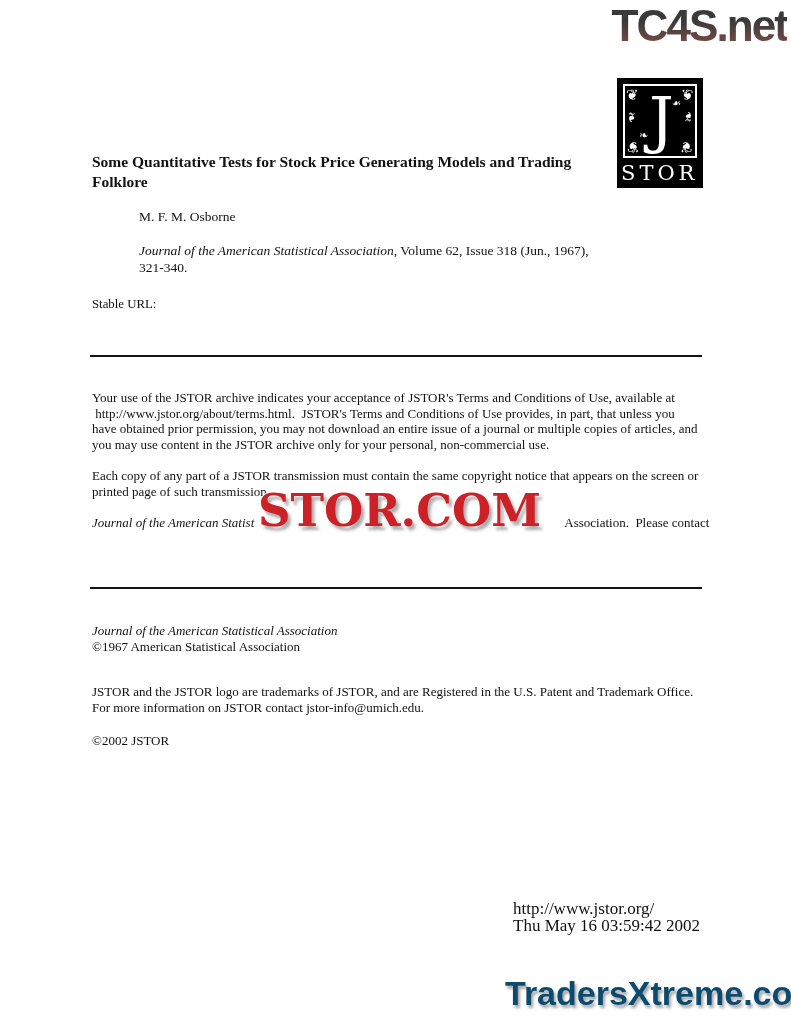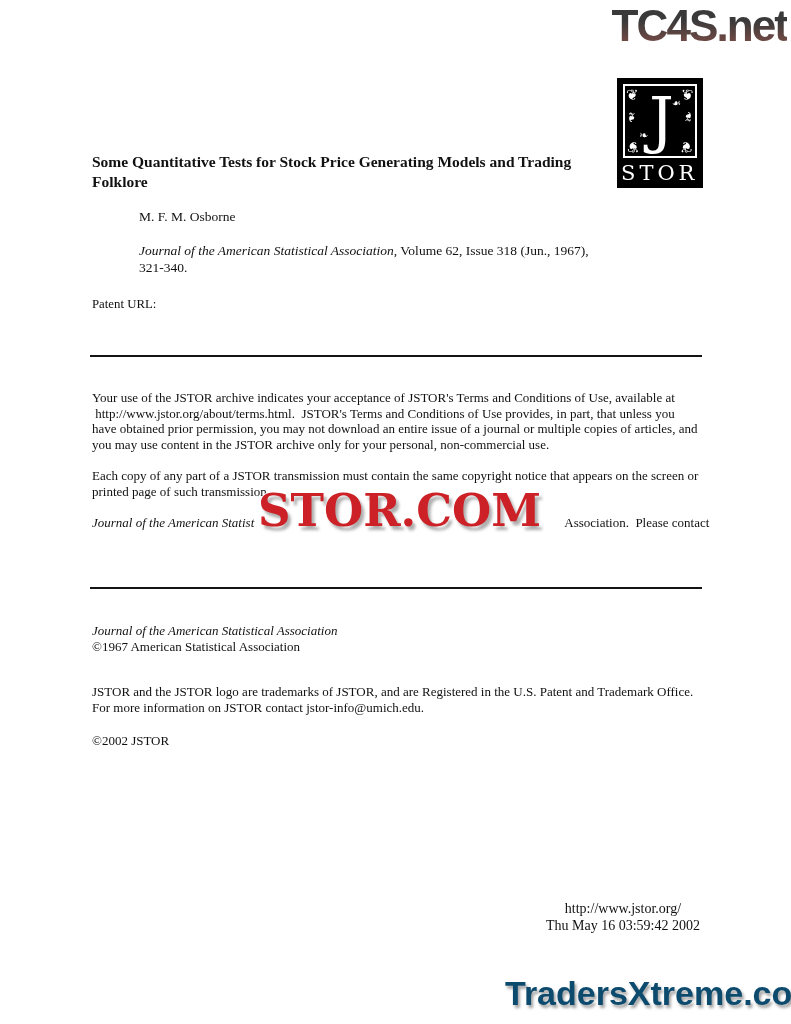--- a/index.html
+++ b/index.html
@@ -60,22 +60,22 @@
   
   .para { position:absolute; left:92px; width:656px; font-size:13px; line-height:15.6px; }
   .p1 { top:390px; } .p2 { top:468px; } .p3 { top:515px; }
   .gap { display:inline-block; width:310px; }
   .it { font-style:italic; }
 
   .pub { position:absolute; left:92px; top:623px; font-size:13px; line-height:16px; }
   .tm  { position:absolute; left:92px; top:684px; width:656px; font-size:13px; line-height:15.8px; }
   .c2002 { position:absolute; left:92px; top:733px; font-size:13px; }
 
-  .footer { position:absolute; right:91px; top:901px; text-align:center;
-            font-size:14px; line-height:16.5px; }
+  .footer { position:absolute; right:91px; top:901px; text-align:left;
+            font-size:17px; line-height:16.5px; }
 
   
   .dlsub {
     position:absolute; left:258px; top:488px;
     font-family:"DejaVu Serif", serif; font-weight:bold; font-size:45px; line-height:1;
     color:#cc2127; letter-spacing:0px;
     -webkit-text-stroke:2px #ffffff; paint-order:stroke fill;
     text-shadow:3px 4px 3px rgba(130,130,130,0.65);
   }
   .traders {
@@ -111,21 +111,21 @@
 
   <h1 class="title preline">Some Quantitative Tests for Stock Price Generating Models and Trading
 Folklore</h1>
 
   <div class="author">M. F. M. Osborne</div>
 
   <div class="citation"><span class="it preline">Journal of the American Statistical Association</span><span class="preline">, Volume 62, Issue 318 (Jun., 1967),
 321-340.</span></div>
 
   <div class="stable">
-    <div>Patent URL:</div>
+    <div>Stable URL:</div>
   </div>
 
   <div class="rule rule1"></div>
 
   <p class="para p1 preline">Your use of the JSTOR archive indicates your acceptance of JSTOR's Terms and Conditions of Use, available at
 &nbsp;http://www.jstor.org/about/terms.html.&nbsp; JSTOR's Terms and Conditions of Use provides, in part, that unless you
 have obtained prior permission, you may not download an entire issue of a journal or multiple copies of articles, and
 you may use content in the JSTOR archive only for your personal, non-commercial use.</p>
 
   <p class="para p2 preline">Each copy of any part of a JSTOR transmission must contain the same copyright notice that appears on the screen or

